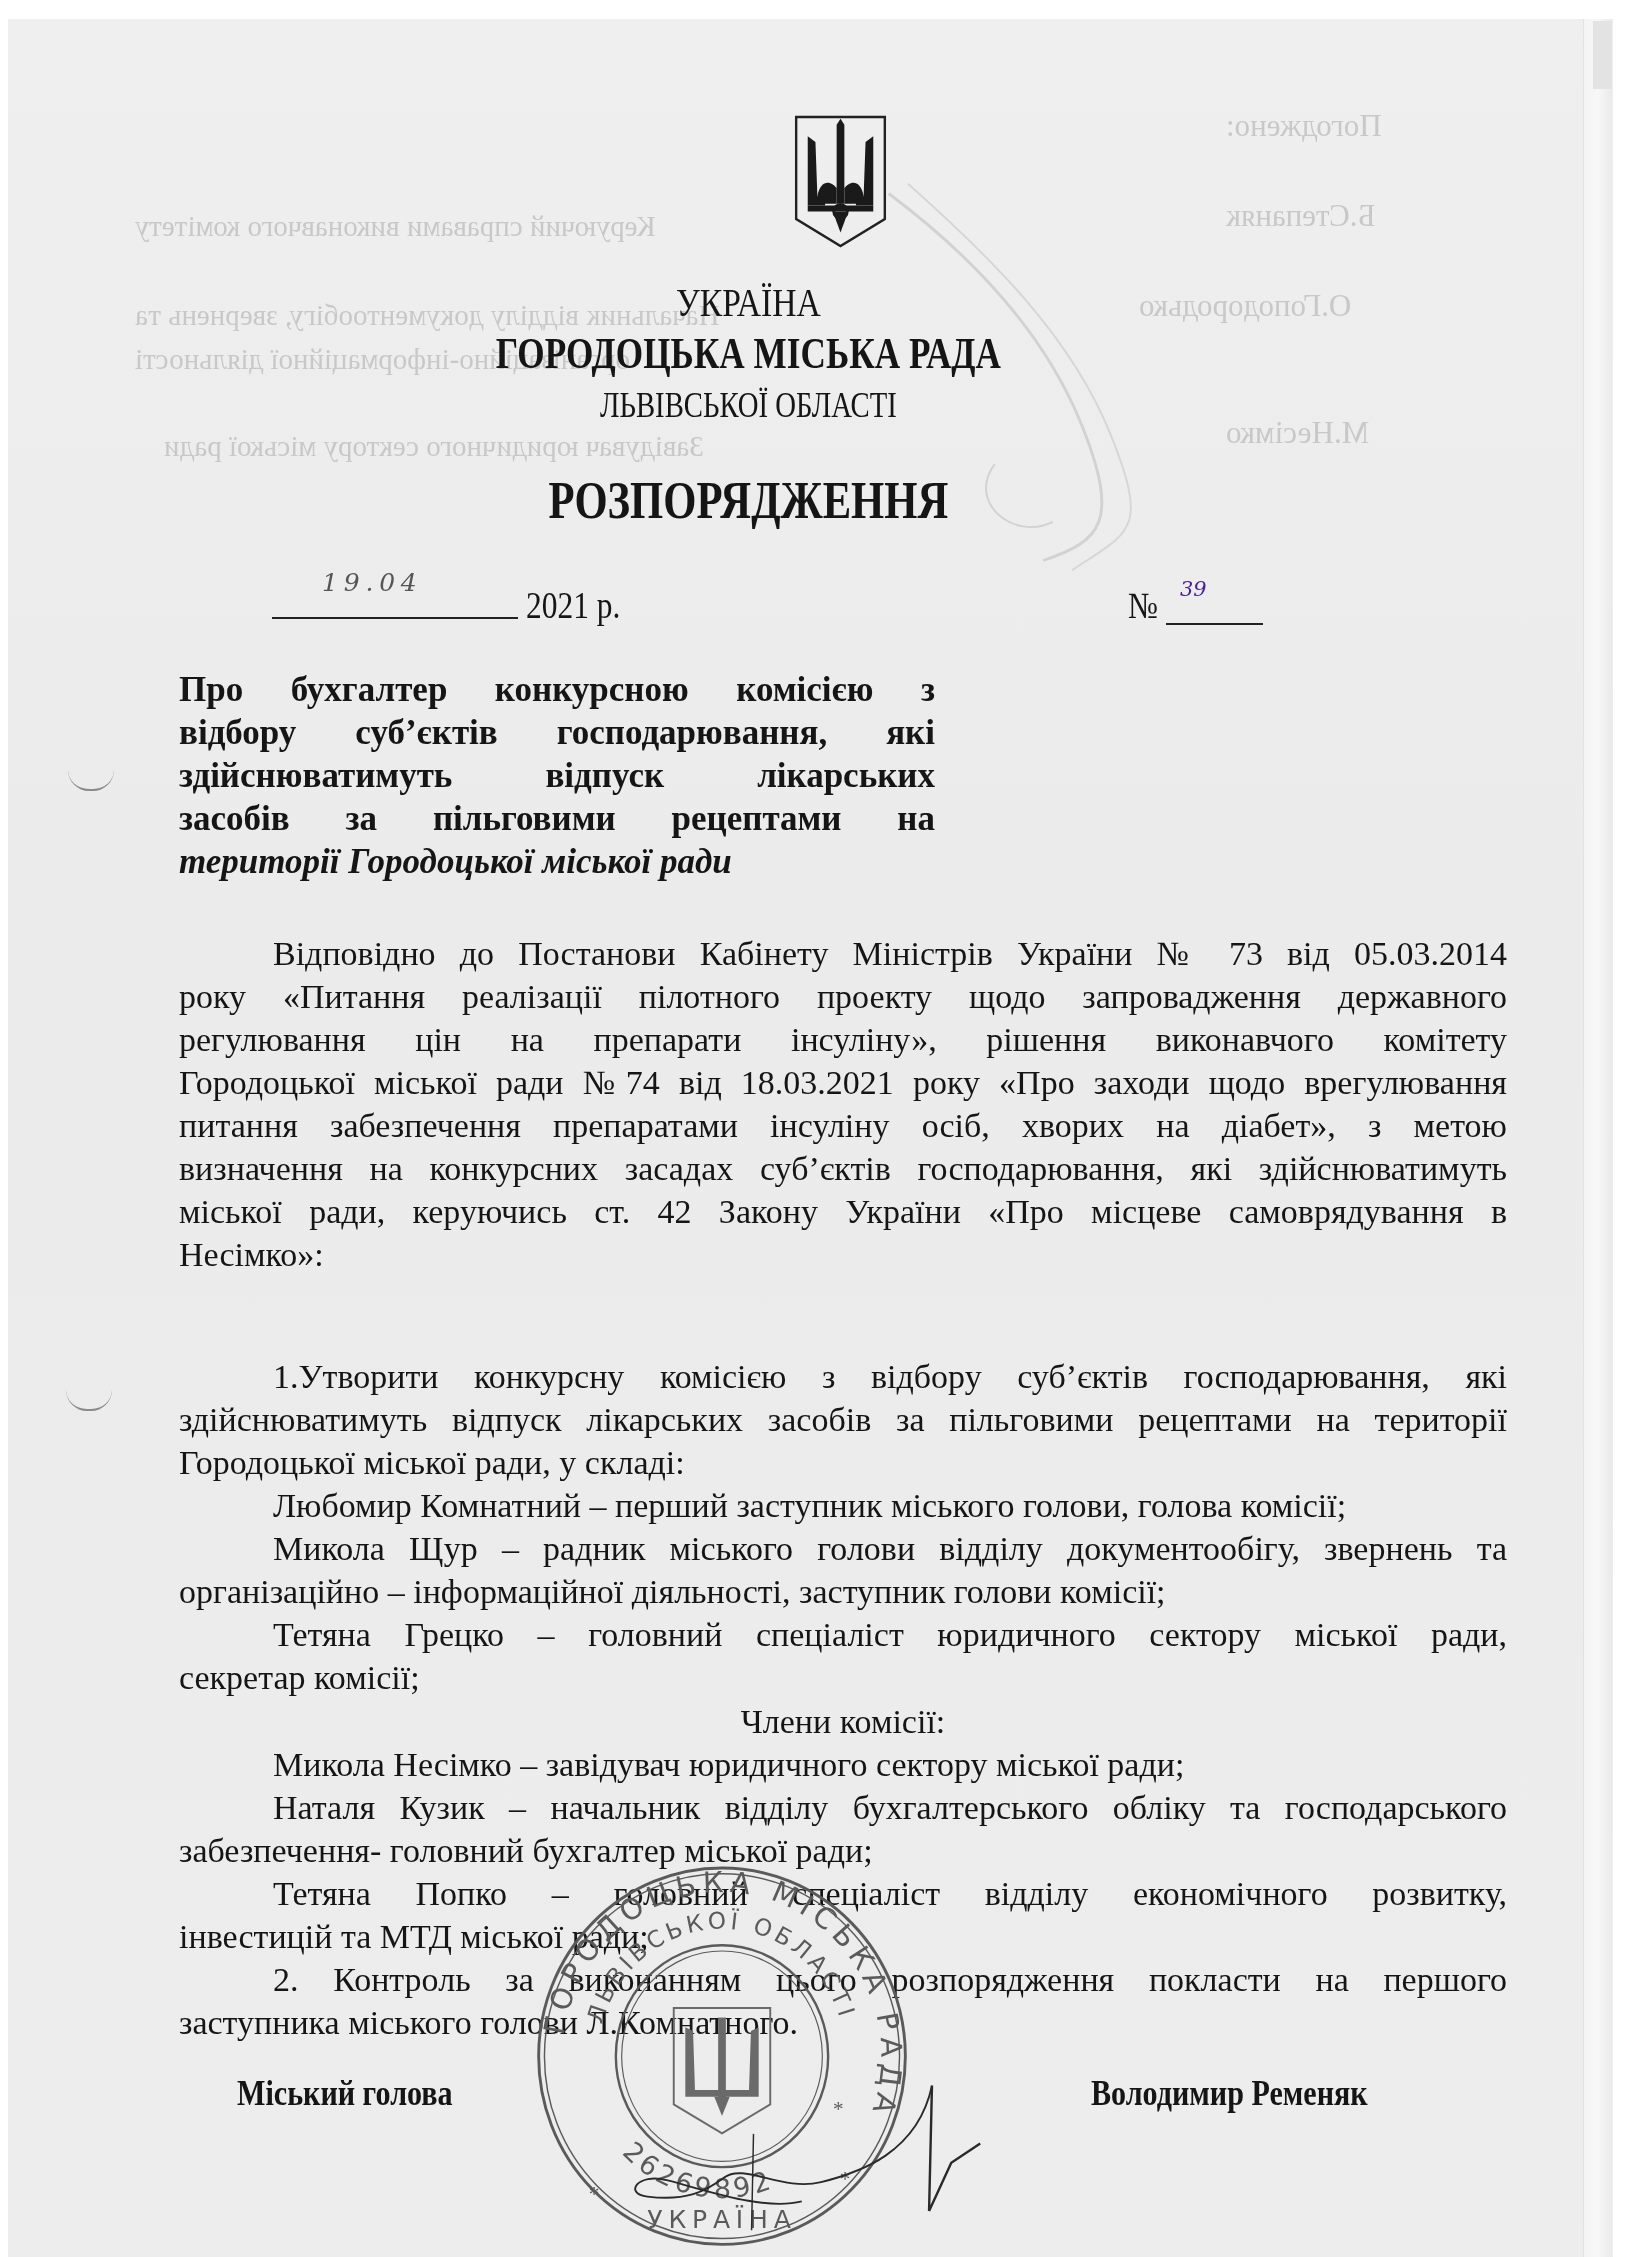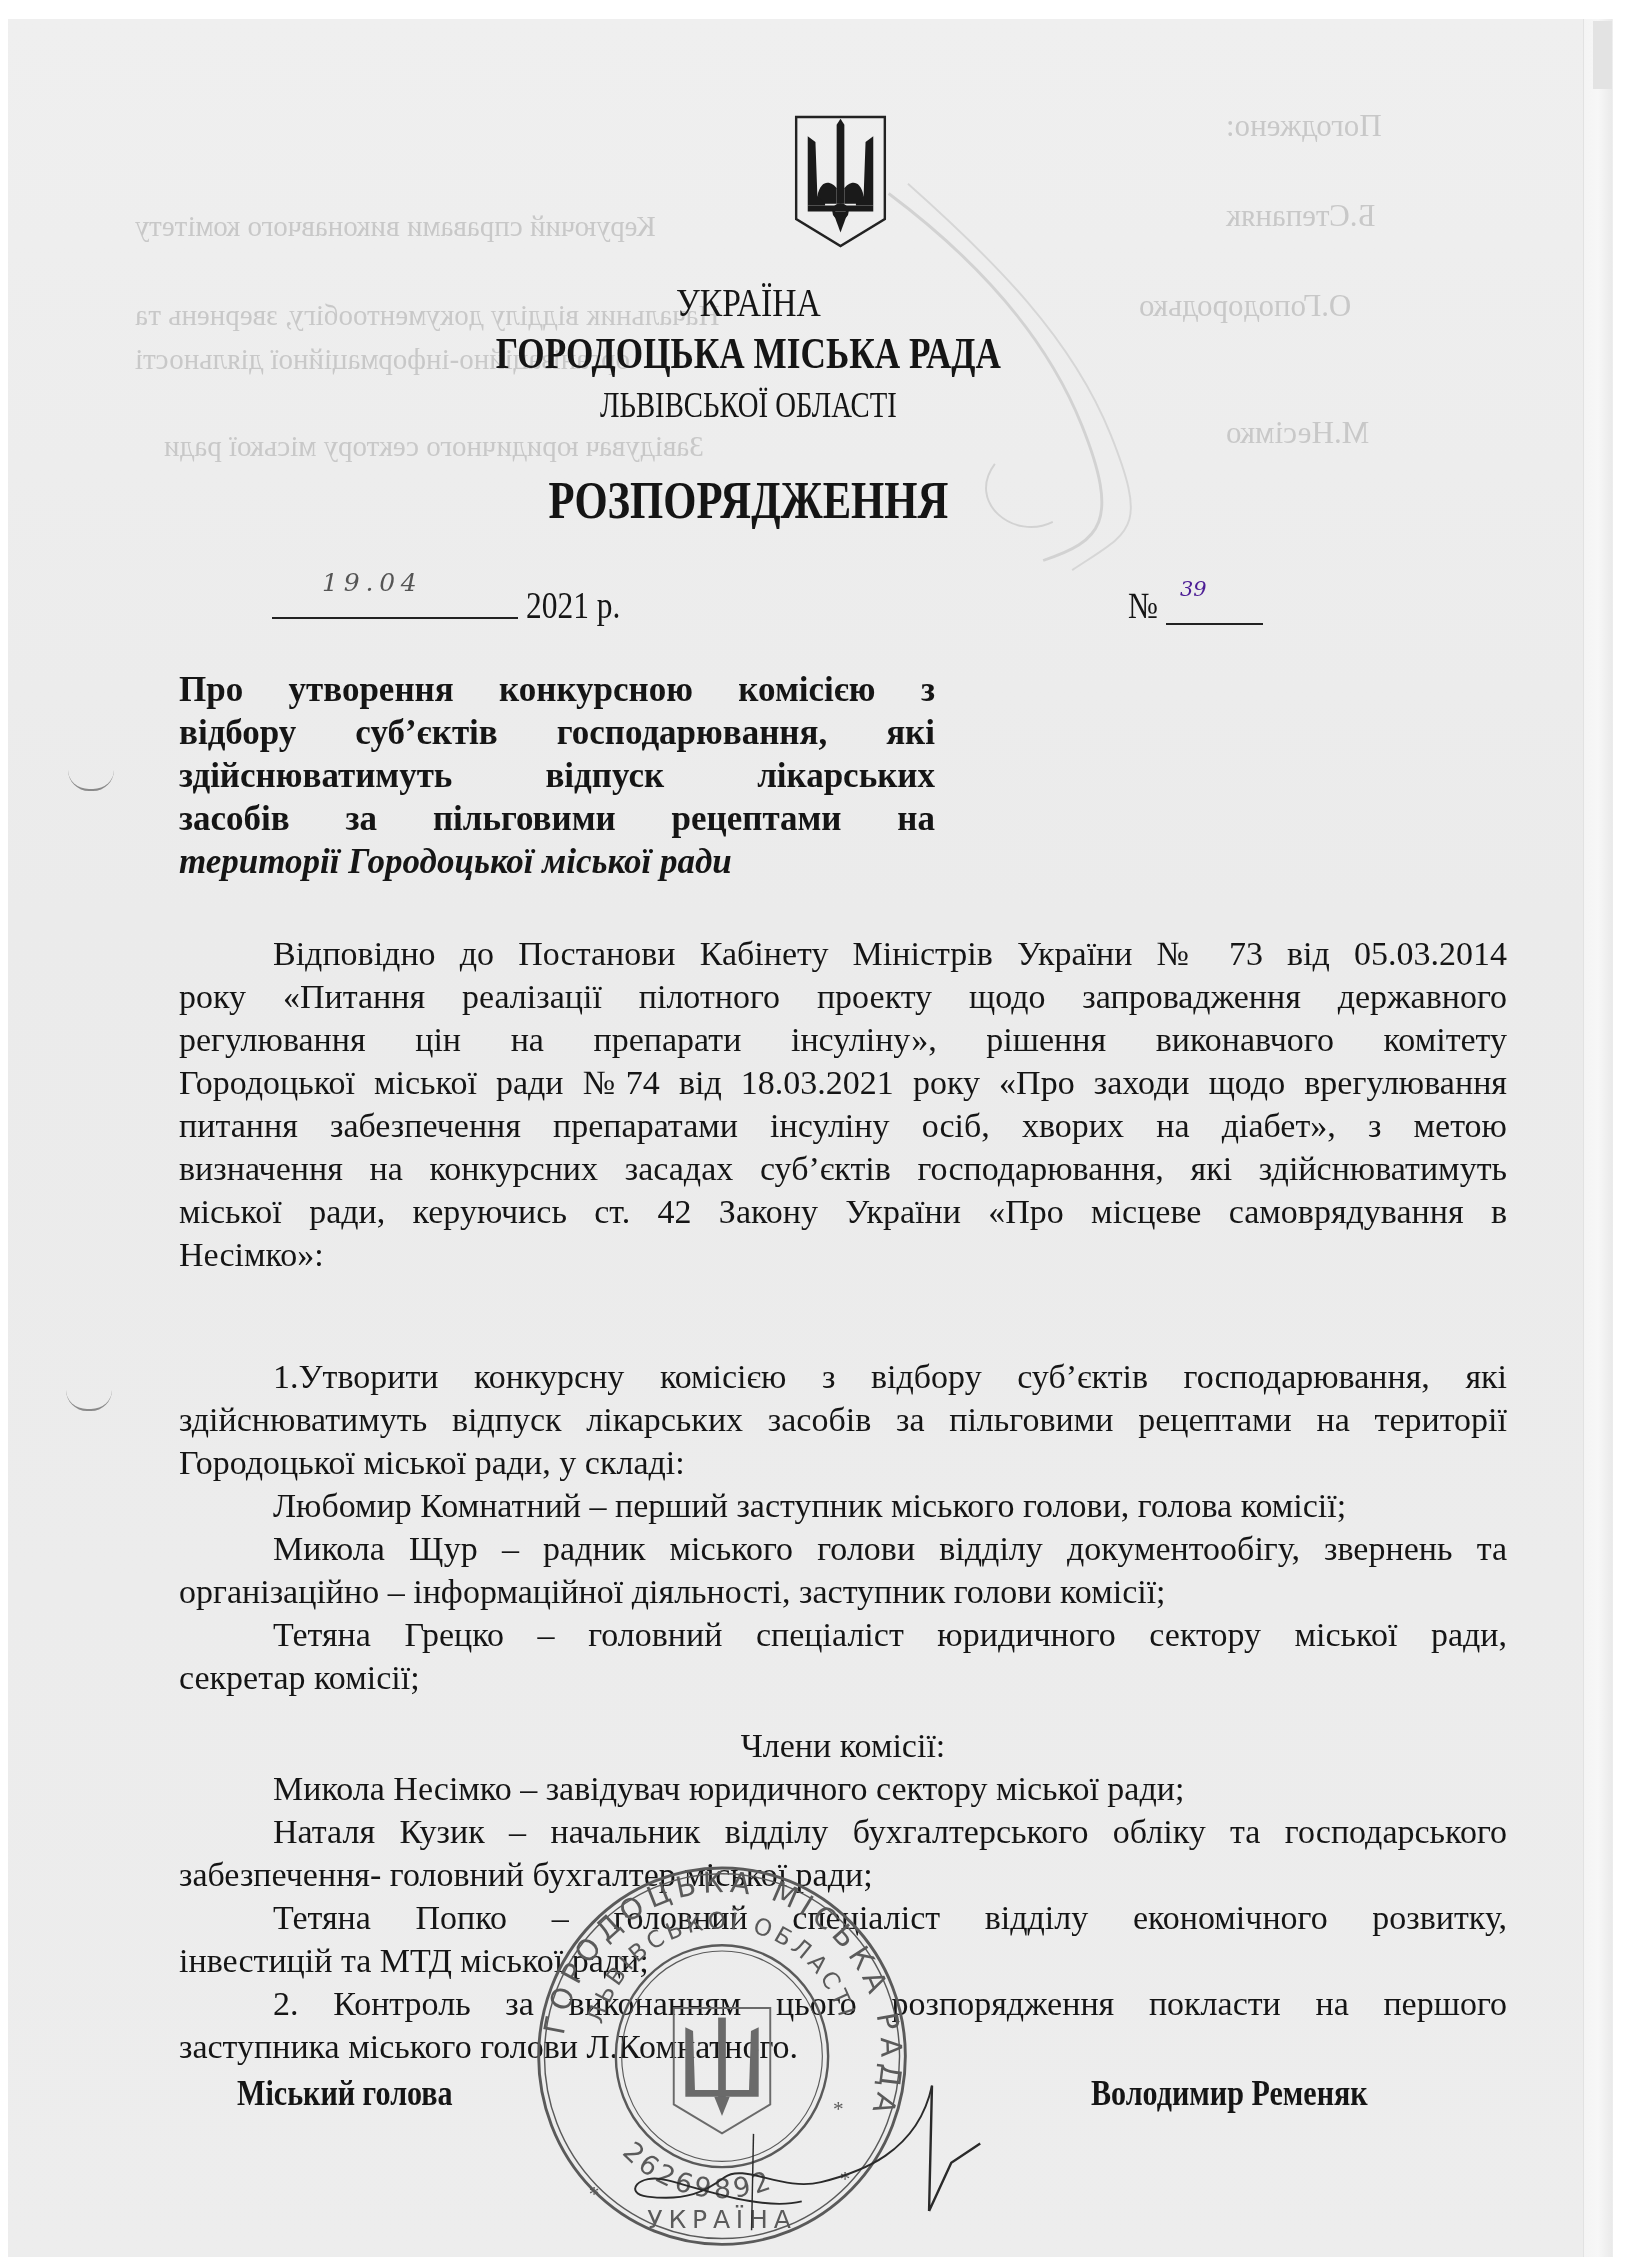--- a/index.html
+++ b/index.html
@@ -110,21 +110,21 @@
 <div class="center-line hdr-doc">РОЗПОРЯДЖЕННЯ</div>
 
 <div class="date-hand">19.04</div>
 <div class="date-line"></div>
 <div class="date-year">2021 р.</div>
 <div class="num-sign">№</div>
 <div class="num-hand">39</div>
 <div class="num-line"></div>
 
 <div class="title-block">
-  <span class="tline">Про утворення конкурсною комісією з</span>
+  <span class="tline">Про бухгалтер конкурсною комісією з</span>
   <span class="tline">відбору суб’єктів господарювання, які</span>
   <span class="tline">здійснюватимуть відпуск лікарських</span>
   <span class="tline">засобів за пільговими рецептами на</span>
   <span class="tline last">території Городоцької міської ради</span>
 </div>
 
 <div class="body-text" style="top:932px;">
   <span class="jline indent">Відповідно до Постанови Кабінету Міністрів України № 73  від 05.03.2014</span>
   <span class="jline">року «Питання реалізації пілотного проекту щодо запровадження державного</span>
   <span class="jline">регулювання цін на препарати інсуліну», рішення виконавчого комітету</span>
@@ -141,21 +141,21 @@
   <span class="jline last">Городоцької міської ради, у складі:</span>
 
   <span class="jline indent last">Любомир Комнатний – перший заступник міського голови, голова комісії;</span>
 
   <span class="jline indent">Микола Щур – радник міського голови відділу документообігу, звернень та</span>
   <span class="jline last">організаційно – інформаційної діяльності, заступник голови комісії;</span>
 
   <span class="jline indent">Тетяна Грецко – головний спеціаліст юридичного сектору міської ради,</span>
   <span class="jline last">секретар комісії;</span>
 
-  <span class="members-heading" style="margin-top:25px;">Члени комісії:</span>
+  <span class="members-heading" style="margin-top:1px;">Члени комісії:</span>
 
   <span class="jline indent last">Микола Несімко – завідувач юридичного сектору міської ради;</span>
   <span class="jline indent">Наталя Кузик – начальник відділу бухгалтерського обліку та господарського</span>
   <span class="jline last">забезпечення- головний бухгалтер міської ради;</span>
   <span class="jline indent">Тетяна Попко – головний спеціаліст відділу економічного розвитку,</span>
   <span class="jline last">інвестицій та МТД міської ради;</span>
 
   <span class="jline indent">2. Контроль за виконанням цього розпорядження покласти на першого</span>
   <span class="jline last">заступника міського голови Л.Комнатного.</span>
 </div>

